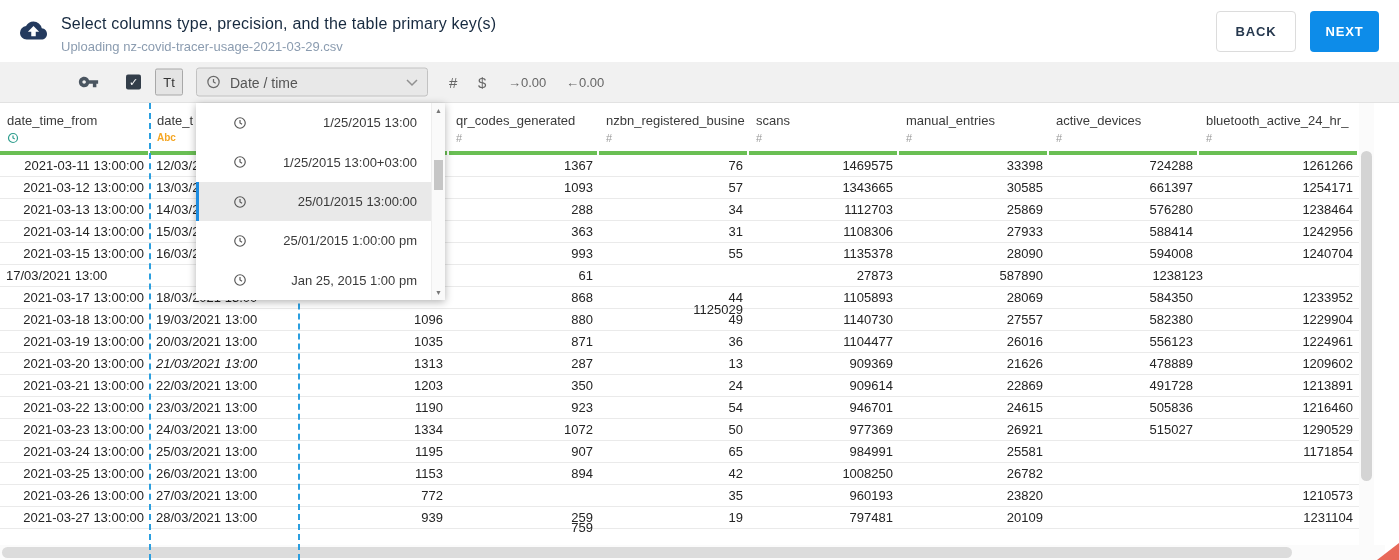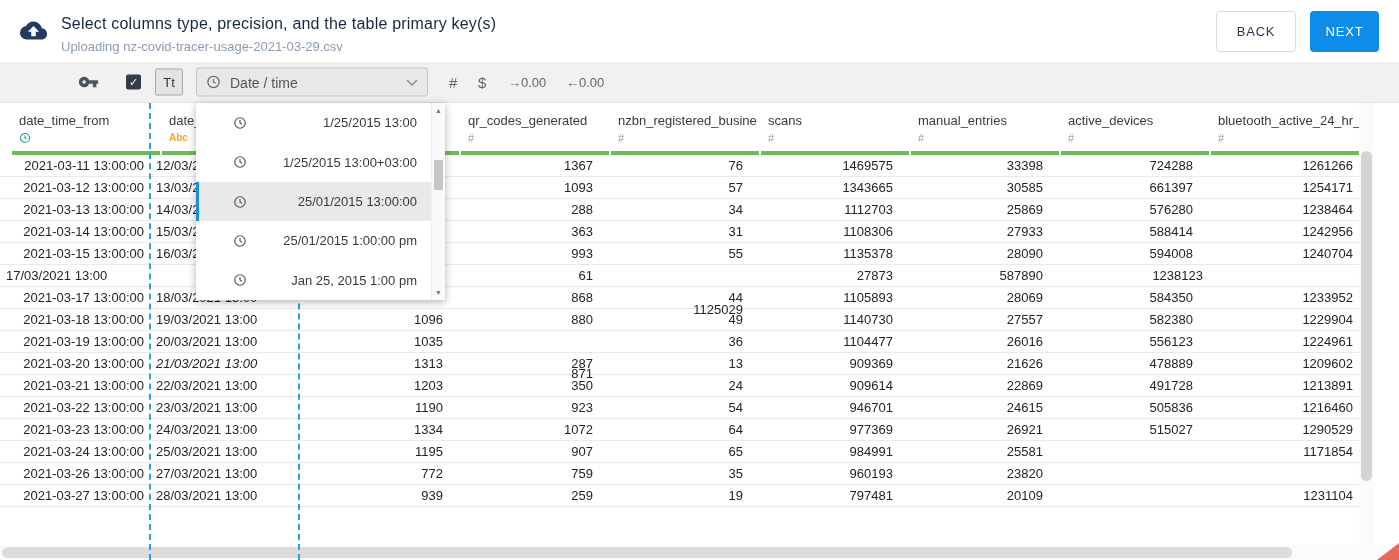--- a/index.html
+++ b/index.html
@@ -13,42 +13,42 @@
   html,body{width:1399px;height:560px;overflow:hidden}
   body{font-family:"Liberation Sans",sans-serif;background:#fff;position:relative;color:#222}
 
   
   .header{position:absolute;top:0;left:0;width:1399px;height:62px;background:#fff;display:flex;align-items:center;justify-content:space-between;padding:0 20px;z-index:5}
   .header-left{display:flex;align-items:flex-start;gap:14px}
   .cloud-icon{color:#243a5e;margin-top:8px}
   .title{font-size:16px;color:#16293f;letter-spacing:.2px;padding-top:6px}
   .subtitle{font-size:13px;color:#8b9cb0;margin-top:6px}
   .header-buttons{display:flex;gap:14px}
-  .btn{height:41px;border-radius:4px;font-size:13px;font-weight:normal;letter-spacing:.8px;cursor:pointer;border:none;font-family:inherit}
+  .btn{height:41px;border-radius:4px;font-size:13px;font-weight:bold;letter-spacing:.8px;cursor:pointer;border:none;font-family:inherit}
   .btn-back{width:80px;background:#fff;border:1px solid #dcdcdc;color:#26384e}
   .btn-next{width:69px;background:var(--accent-blue);color:#fff}
 
   
   .toolbar{position:absolute;top:62px;left:0;width:1399px;height:41px;background:#f1f1f1;border-bottom:1px solid #e2e2e2;z-index:6}
   .toolbar>*{position:absolute;top:50%;transform:translateY(-50%)}
   .key-icon{left:78px;color:#4a5560;display:flex}
   .checkbox{left:126px;width:15px;height:15px;background:#333e4a;border-radius:2px;color:#fff;font-size:11px;line-height:15px;text-align:center;cursor:pointer}
   .tt-btn{left:155px;width:28px;height:27px;background:#e4e4e4;border:1px solid #a8a8a8;border-radius:2px;font-size:13px;color:#333;text-align:center;line-height:25px;font-family:inherit;cursor:pointer}
   .type-select{left:196px;width:232px;height:29px;background:#e8e8e8;border:1px solid #c2c2c2;border-radius:3px;display:flex;align-items:center;padding:0 9px;gap:9px;cursor:pointer}
   .ts-icon{color:#6a6a6a;display:flex}
   .ts-value{font-size:14px;color:#555;flex:1;white-space:nowrap}
   .ts-chevron{display:flex}
   .tb-ctl{font-size:15px;color:#666;cursor:pointer}
   .tb-num{left:449px}
   .tb-cur{left:478px}
   .tb-dec-r{left:508px;font-size:13px}
   .tb-dec-l{left:566px;font-size:13px}
 
   
-  .thead{position:absolute;top:103px;left:12px;display:flex;width:1359px;height:52px;background:#fff;z-index:1}
+  .thead{position:absolute;top:103px;left:0;display:flex;width:1359px;height:52px;background:#fff;z-index:1}
   .hcell{position:relative;height:52px;overflow:hidden;flex:none}
   .hname{position:absolute;top:10px;left:7px;font-size:13px;color:#3a3a3a;white-space:nowrap}
   .htype{position:absolute;top:29px;left:7px;display:flex}
   .htype.abc{font-size:10px;font-weight:bold;color:var(--text-type-orange)}
   .htype.num{font-size:11px;color:#9a9a9a}
   .htype.clock-type{color:var(--datetime-teal)}
   .qbar{position:absolute;bottom:0;left:0;right:2px;height:4px;background:var(--quality-green)}
   .tbody{position:absolute;top:155px;left:0;width:1359px;z-index:1}
   .trow{display:flex;height:22px;border-bottom:1px solid #eaeaea;background:#fff}
   .tcell{height:21px;line-height:21px;font-size:13px;color:#242424;padding:0 6px;white-space:nowrap;overflow:hidden;flex:none}
@@ -264,21 +264,21 @@
       <div class="tcell ar" style="width: 150px;">49</div>
       <div class="tcell ar" style="width: 150px;">1140730</div>
       <div class="tcell ar" style="width: 150px;">27557</div>
       <div class="tcell ar" style="width: 150px;">582380</div>
       <div class="tcell ar" style="width: 160px;">1229904</div>
     </div>
     <div class="trow">
       <div class="tcell ar" style="width: 150px;">2021-03-19 13:00:00</div>
       <div class="tcell al" style="width: 149px;">20/03/2021 13:00</div>
       <div class="tcell ar" style="width: 150px;">1035</div>
-      <div class="tcell ar" style="width: 150px; margin-top: 32px;">871</div>
+      <div class="tcell ar" style="width: 150px;">871</div>
       <div class="tcell ar" style="width: 150px;">36</div>
       <div class="tcell ar" style="width: 150px;">1104477</div>
       <div class="tcell ar" style="width: 150px;">26016</div>
       <div class="tcell ar" style="width: 150px;">556123</div>
       <div class="tcell ar" style="width: 160px;">1224961</div>
     </div>
     <div class="trow">
       <div class="tcell ar" style="width: 150px;">2021-03-20 13:00:00</div>
       <div class="tcell al" style="width: 149px; font-style: italic;">21/03/2021 13:00</div>
       <div class="tcell ar" style="width: 150px;">1313</div>
@@ -309,46 +309,58 @@
       <div class="tcell ar" style="width: 150px;">946701</div>
       <div class="tcell ar" style="width: 150px;">24615</div>
       <div class="tcell ar" style="width: 150px;">505836</div>
       <div class="tcell ar" style="width: 160px;">1216460</div>
     </div>
     <div class="trow">
       <div class="tcell ar" style="width: 150px;">2021-03-23 13:00:00</div>
       <div class="tcell al" style="width: 149px;">24/03/2021 13:00</div>
       <div class="tcell ar" style="width: 150px;">1334</div>
       <div class="tcell ar" style="width: 150px;">1072</div>
-      <div class="tcell ar" style="width: 150px;">64</div>
+      <div class="tcell ar" style="width: 150px;">50</div>
       <div class="tcell ar" style="width: 150px;">977369</div>
       <div class="tcell ar" style="width: 150px;">26921</div>
       <div class="tcell ar" style="width: 150px;">515027</div>
       <div class="tcell ar" style="width: 160px;">1290529</div>
     </div>
     <div class="trow">
       <div class="tcell ar" style="width: 150px;">2021-03-24 13:00:00</div>
       <div class="tcell al" style="width: 149px;">25/03/2021 13:00</div>
       <div class="tcell ar" style="width: 150px;">1195</div>
       <div class="tcell ar" style="width: 150px;">907</div>
       <div class="tcell ar" style="width: 150px;">65</div>
       <div class="tcell ar" style="width: 150px;">984991</div>
       <div class="tcell ar" style="width: 150px;">25581</div>
       <div class="tcell ar" style="width: 150px;"></div>
       <div class="tcell ar" style="width: 160px;">1171854</div>
     </div>
     <div class="trow">
+      <div class="tcell ar" style="width: 150px;">2021-03-25 13:00:00</div>
+      <div class="tcell al" style="width: 149px;">26/03/2021 13:00</div>
+      <div class="tcell ar" style="width: 150px;">1153</div>
+      <div class="tcell ar" style="width: 150px;">894</div>
+      <div class="tcell ar" style="width: 150px;">42</div>
+      <div class="tcell ar" style="width: 150px;">1008250</div>
+      <div class="tcell ar" style="width: 150px;">26782</div>
+      <div class="tcell ar" style="width: 150px;"></div>
+      <div class="tcell ar" style="width: 160px;"></div>
+    </div>
+    <div class="trow">
       <div class="tcell ar" style="width: 150px;">2021-03-26 13:00:00</div>
       <div class="tcell al" style="width: 149px;">27/03/2021 13:00</div>
       <div class="tcell ar" style="width: 150px;">772</div>
-      <div class="tcell ar" style="width: 150px;">759</div>
+      <div class="tcell ar" style="width: 150px; margin-top: 32px;">759</div>
       <div class="tcell ar" style="width: 150px;">35</div>
       <div class="tcell ar" style="width: 150px;">960193</div>
       <div class="tcell ar" style="width: 150px;">23820</div>
       <div class="tcell ar" style="width: 150px;"></div>
+      <div class="tcell ar" style="width: 160px;">1210573</div>
     </div>
     <div class="trow">
       <div class="tcell ar" style="width: 150px;">2021-03-27 13:00:00</div>
       <div class="tcell al" style="width: 149px;">28/03/2021 13:00</div>
       <div class="tcell ar" style="width: 150px;">939</div>
       <div class="tcell ar" style="width: 150px;">259</div>
       <div class="tcell ar" style="width: 150px;">19</div>
       <div class="tcell ar" style="width: 150px;">797481</div>
       <div class="tcell ar" style="width: 150px;">20109</div>
       <div class="tcell ar" style="width: 150px;"></div>

